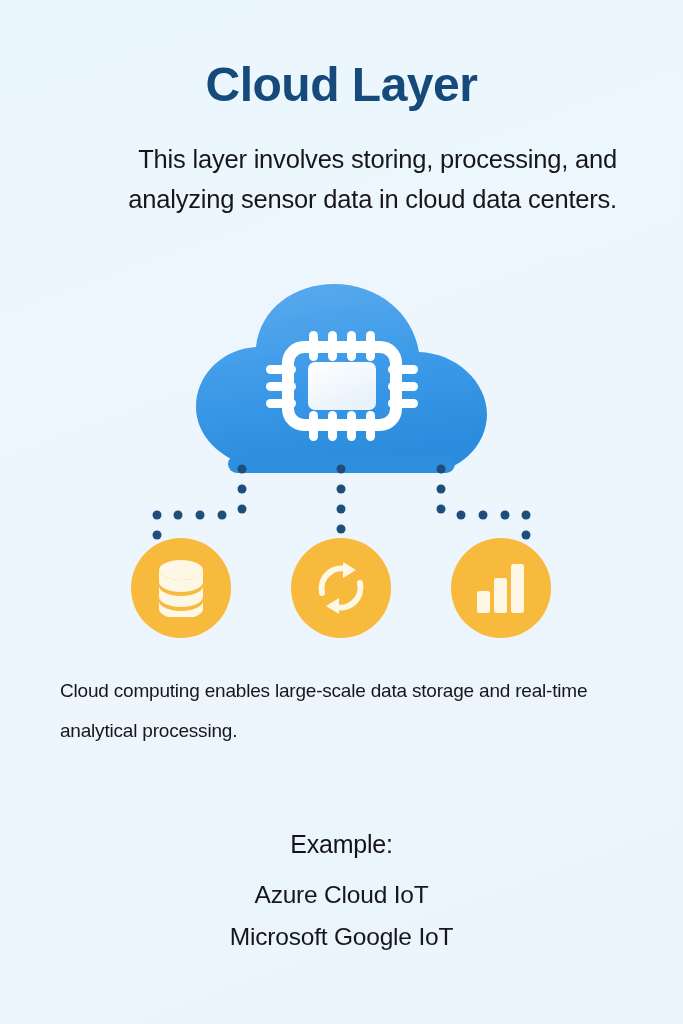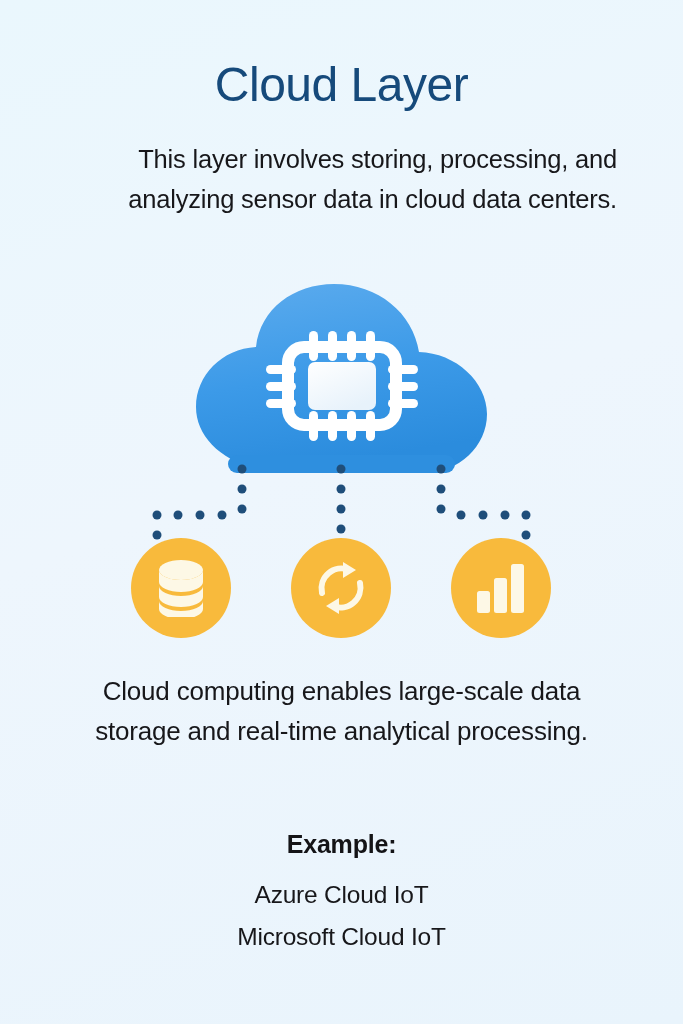--- a/index.html
+++ b/index.html
@@ -24,21 +24,21 @@
   }
 
   
   #title {
     position: absolute;
     top: 57px;
     left: 0;
     width: 683px;
     text-align: center;
     font-size: 48px;
-    font-weight: normal;
+    font-weight: bold;
     letter-spacing: -0.5px;
     color: #164a7b;
     line-height: 1.15;
   }
 
   
   #intro {
     position: absolute;
     top: 139px;
     left: 66px;
@@ -93,36 +93,36 @@
   #circle-sync     { left: 291px; }
   #circle-analytics{ left: 451px; }
   .icon-circle svg { display: block; }
 
   
   #description {
     position: absolute;
     top: 671px;
     left: 60px;
     width: 563px;
-    text-align: center;
-    font-size: 26px;
+    text-align: left;
+    font-size: 19px;
     line-height: 40px;
     color: #17171a;
     letter-spacing: -0.2px;
   }
 
   
   #example-label {
     position: absolute;
     top: 830px;
     left: 0;
     width: 683px;
     text-align: center;
     font-size: 25px;
-    font-weight: bold;
+    font-weight: normal;
     color: #141417;
     letter-spacing: -0.2px;
   }
   #example-list {
     position: absolute;
     top: 874px;
     left: 0;
     width: 683px;
     text-align: center;
     font-size: 24.5px;
@@ -262,16 +262,16 @@
       </svg>
     </div>
   </div>
 
   <div id="description">Cloud computing enables large-scale data storage and real-time analytical processing.</div>
 
   <div id="example-label">Example:</div>
 
   <div id="example-list">
     <span class="example-item">Azure Cloud IoT</span>
-    <span class="example-item">Microsoft Cloud IoT</span>
+    <span class="example-item">Microsoft Google IoT</span>
   </div>
 
 </div>
 
 </body></html>

